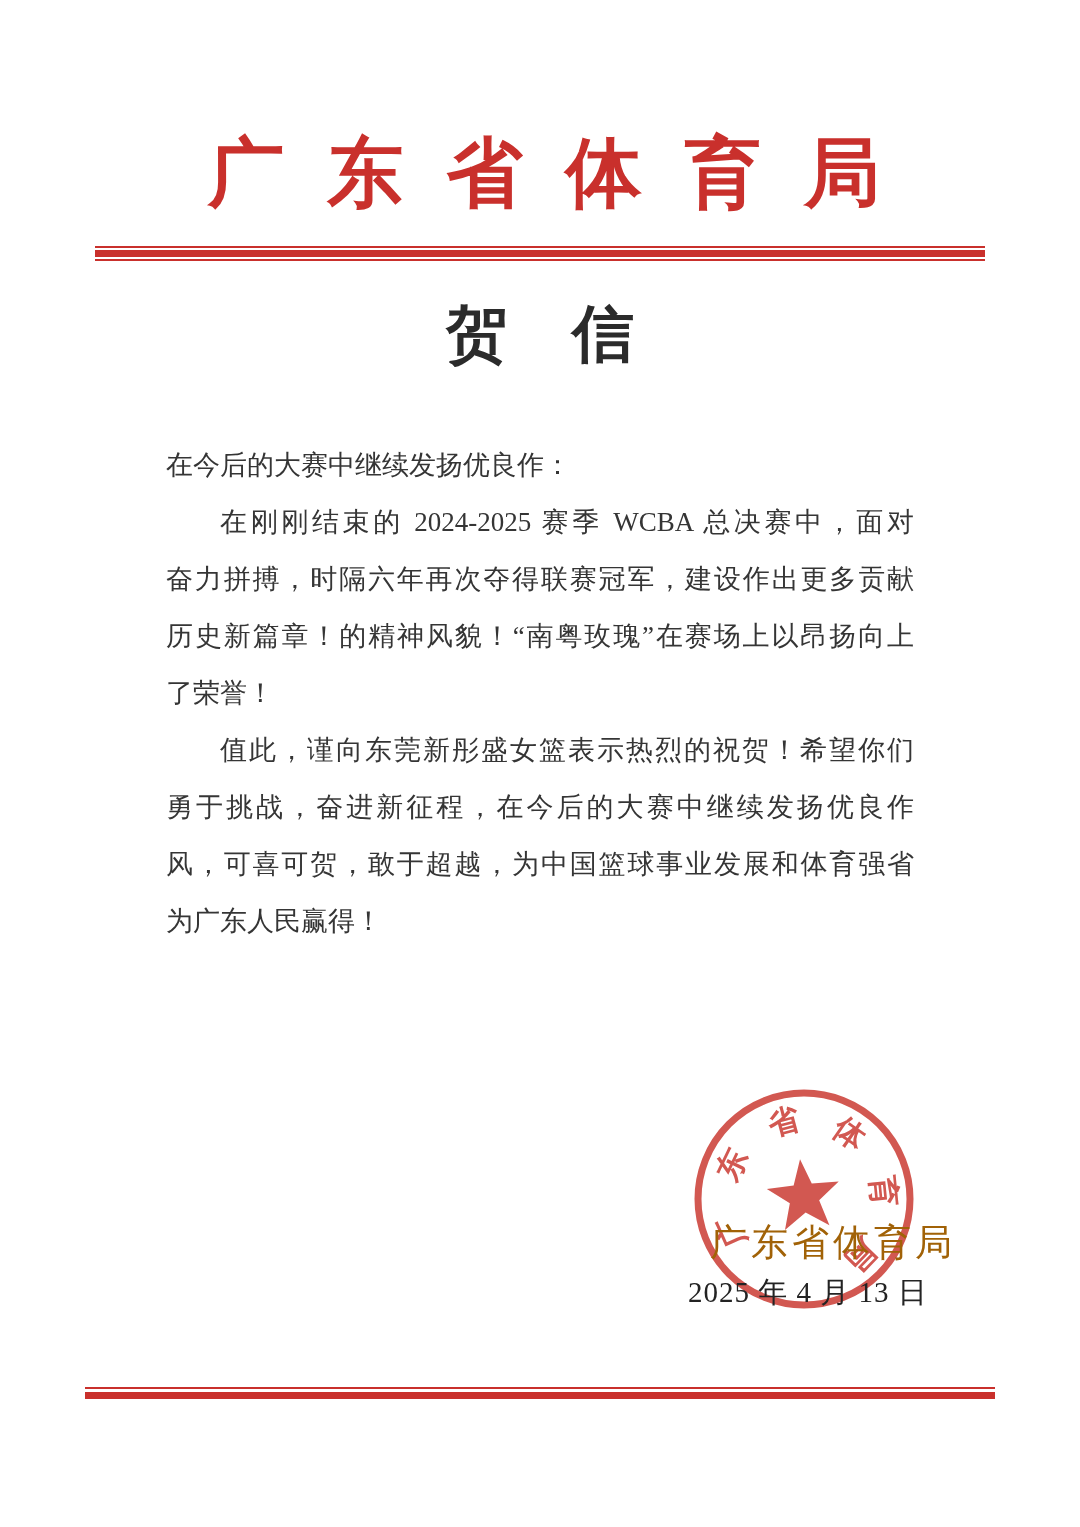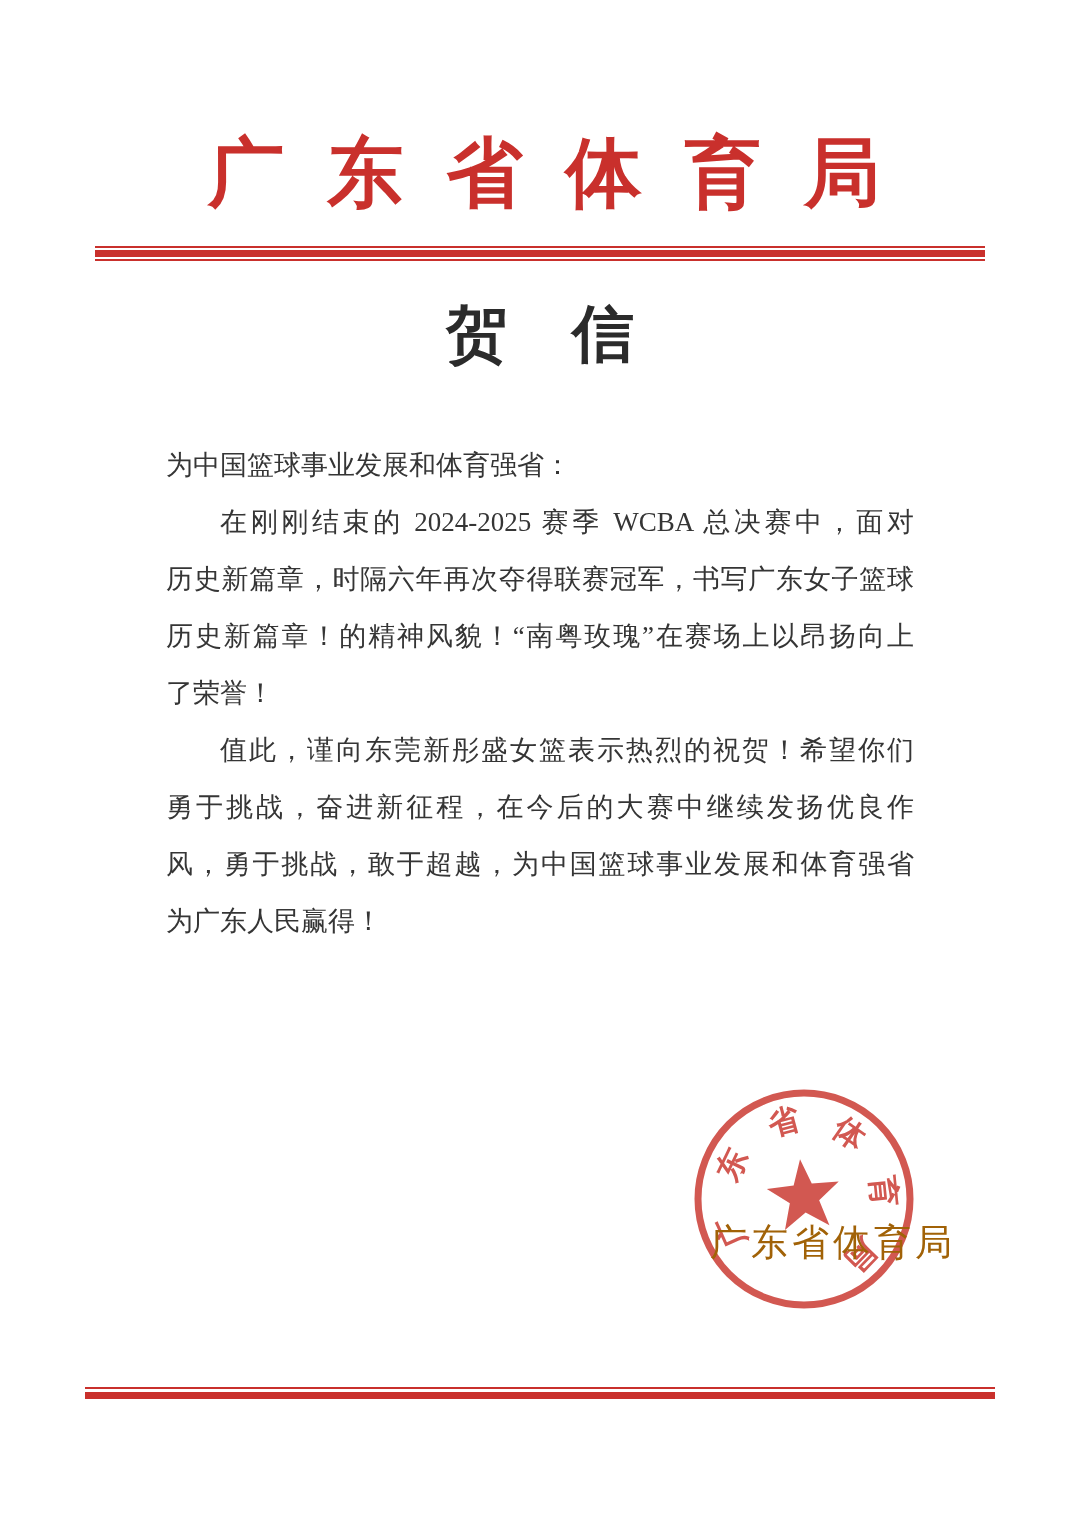--- a/index.html
+++ b/index.html
@@ -104,29 +104,29 @@
     <div class="gap"></div>
     <div class="thin"></div>
   </div>
 
   <div class="doc-title">
       <span>贺</span>
       <span>信</span>
     </div>
 
   <div class="body-text">
-    <div class="line">为中国篮球事业发展和体育强省：</div>
+    <div class="line">在今后的大赛中继续发扬优良作：</div>
     <div id="body-lines">
         <div class="line justify indent">在刚刚结束的 2024-2025 赛季 WCBA 总决赛中，面对</div>
-        <div class="line justify">历史新篇章，时隔六年再次夺得联赛冠军，书写广东女子篮球</div>
+        <div class="line justify">奋力拼搏，时隔六年再次夺得联赛冠军，建设作出更多贡献</div>
         <div class="line justify">历史新篇章！的精神风貌！“南粤玫瑰”在赛场上以昂扬向上</div>
         <div class="line">了荣誉！</div>
         <div class="line justify indent">值此，谨向东莞新彤盛女篮表示热烈的祝贺！希望你们</div>
         <div class="line justify">勇于挑战，奋进新征程，在今后的大赛中继续发扬优良作</div>
-        <div class="line justify">风，勇于挑战，敢于超越，为中国篮球事业发展和体育强省</div>
+        <div class="line justify">风，可喜可贺，敢于超越，为中国篮球事业发展和体育强省</div>
         <div class="line">为广东人民赢得！</div>
       </div>
   </div>
 
   <div class="seal">
     <svg viewBox="0 0 228 228" xmlns="http://www.w3.org/2000/svg">
       <circle class="ring" cx="114" cy="114" r="106"></circle>
       <g transform="translate(114,112) rotate(-6)">
         <polygon class="star" points="0,-38 9.11,-12.54 36.14,-11.74 14.74,4.79 22.34,30.74 0,15.5 -22.34,30.74 -14.74,4.79 -36.14,-11.74 -9.11,-12.54"></polygon>
       </g>
@@ -135,20 +135,21 @@
           <text x="41.9" y="79.4" transform="rotate(-64.4 41.9 79.4)" dominant-baseline="central">东</text>
           <text x="93.6" y="36.7" transform="rotate(-14.8 93.6 36.7)" dominant-baseline="central">省</text>
           <text x="159.7" y="48.3" transform="rotate(34.8 159.7 48.3)" dominant-baseline="central">体</text>
           <text x="193.6" y="106.2" transform="rotate(84.4 193.6 106.2)" dominant-baseline="central">育</text>
           <text x="171.5" y="169.6" transform="rotate(134.0 171.5 169.6)" dominant-baseline="central">局</text>
         </g>
     </svg>
   </div>
 
   <div class="closing-signature">广东省体育局</div>
+  <div class="closing-date">2025 年 4 月 13 日</div>
 
   <div class="rule-bottom">
     <div class="thin"></div>
     <div class="gap"></div>
     <div class="thick"></div>
   </div>
 
 </div>
 
 </body></html>

